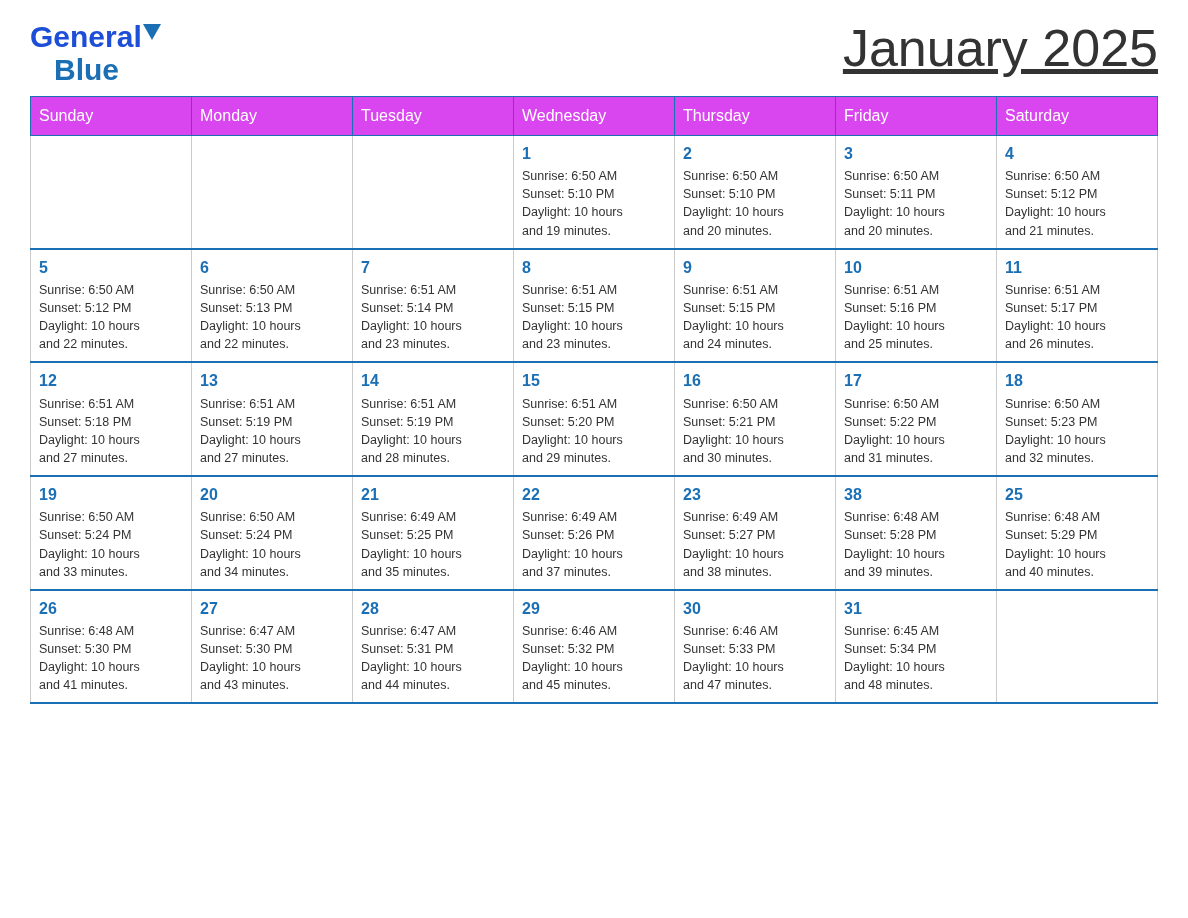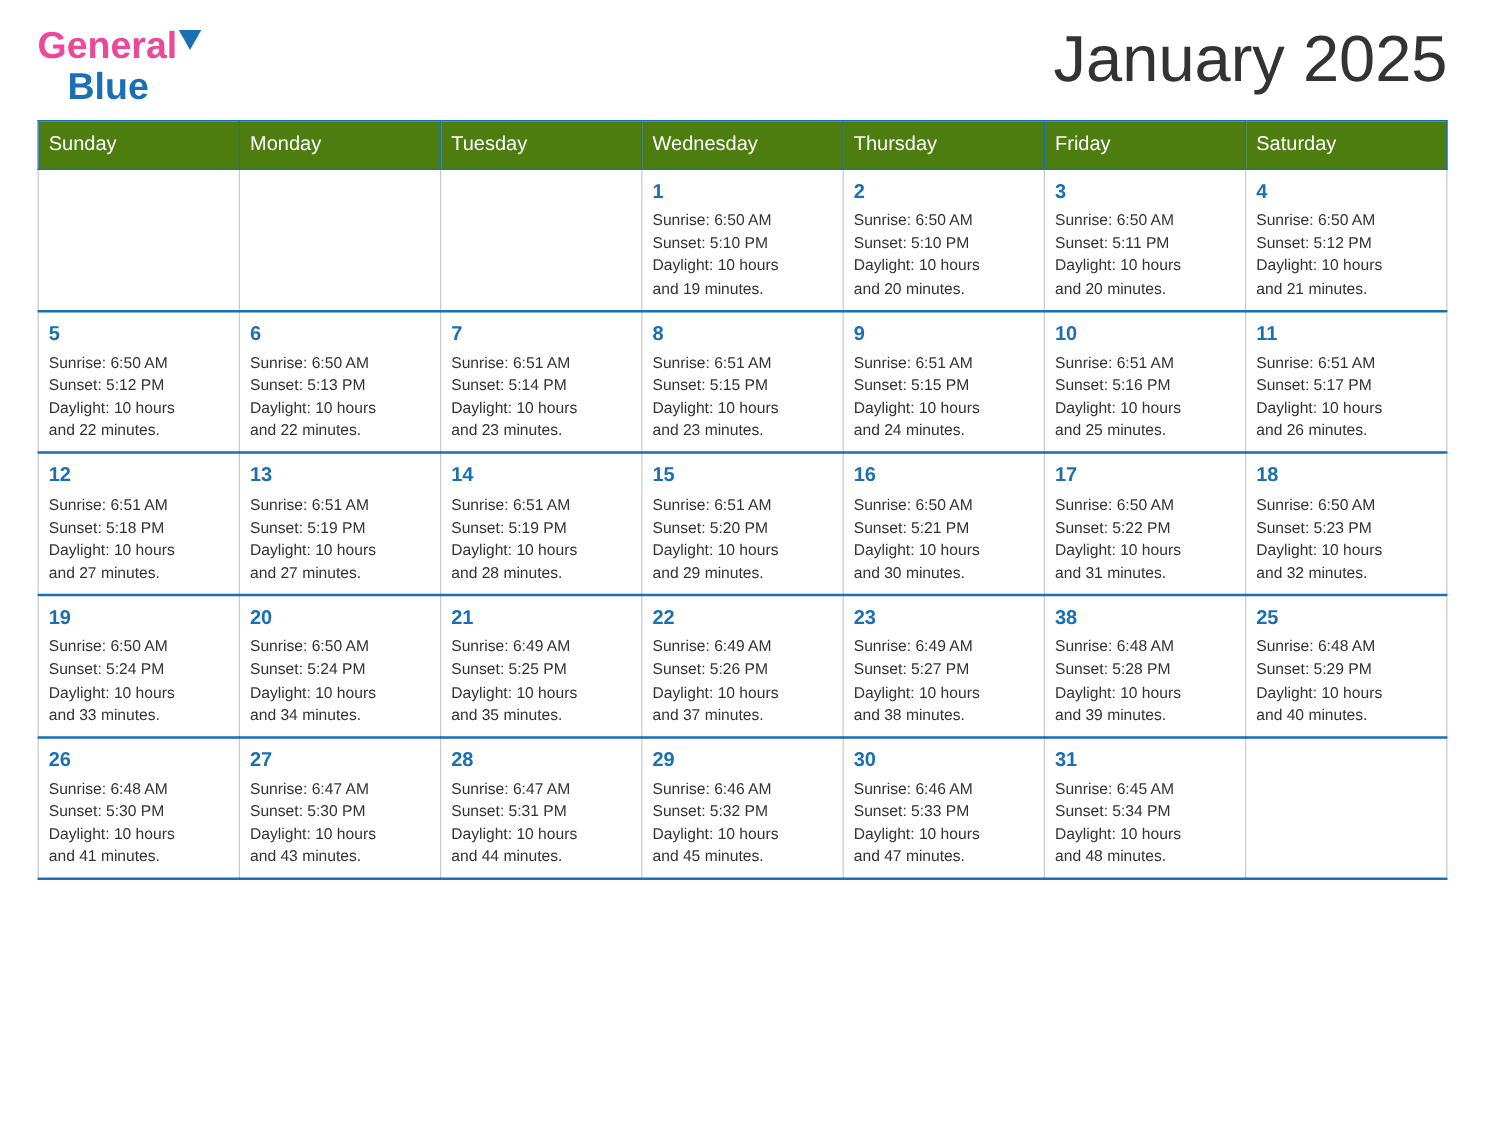--- a/index.html
+++ b/index.html
@@ -12,39 +12,40 @@
       padding: 20px 30px;
     }
     .header {
       display: flex;
       justify-content: space-between;
       align-items: flex-start;
       margin-bottom: 10px;
     }
     .title-section {
       text-align: right;
+      text-decoration: underline;
     }
     .month-title {
       font-size: 52px;
       font-weight: normal;
       color: #333;
       line-height: 1.1;
     }
     .location-title {
       font-size: 20px;
       color: #555;
       margin-top: 4px;
     }
     table {
       width: 100%;
       border-collapse: collapse;
       margin-top: 10px;
     }
     thead tr th {
-      background-color: #4d7c0f;
+      background-color: #d946ef;
       color: #fff;
       font-size: 16px;
       font-weight: normal;
       padding: 10px 8px;
       text-align: left;
       border: 1px solid #1a6fb5;
     }
     tbody tr td {
       vertical-align: top;
       padding: 6px 8px 8px 8px;
@@ -75,21 +76,21 @@
     .logo-wrapper {
       line-height: 1.1;
     }
   </style>
 </head>
 <body>
 
 <div class="header">
   <div class="logo-wrapper">
     <div style="display:flex; align-items:center;">
-      <span style="font-size:30px; font-weight:bold; color:#ec4899;">General</span>
+      <span style="font-size:30px; font-weight:bold; color:#1d4ed8;">General</span>
       <svg width="18" height="18" viewBox="0 0 18 18" style="margin-left:1px; margin-top:-8px;">
         <polygon points="0,0 18,0 9,16" fill="#1a6fb5"></polygon>
       </svg>
     </div>
     <div>
       <span style="font-size:30px; font-weight:bold; color:#1a6fb5;margin-left:24px;">Blue</span>
     </div>
   </div>
   <div class="title-section">
     <div class="month-title">January 2025</div>

